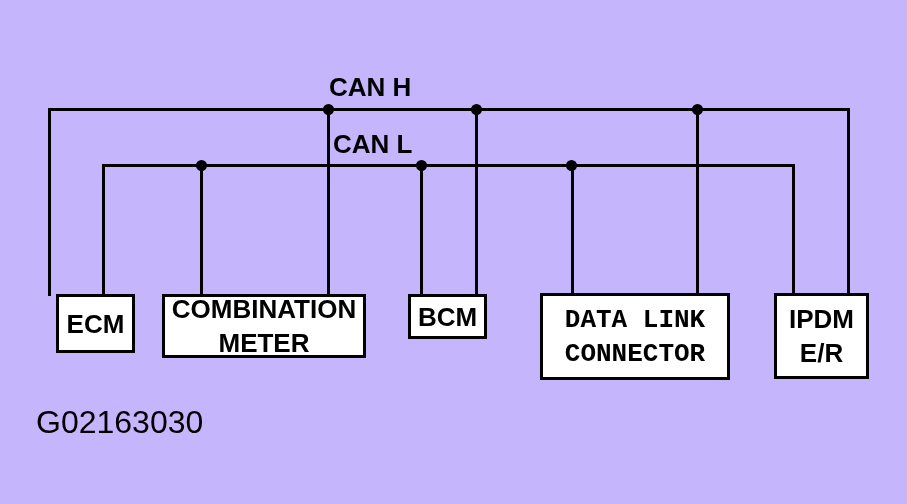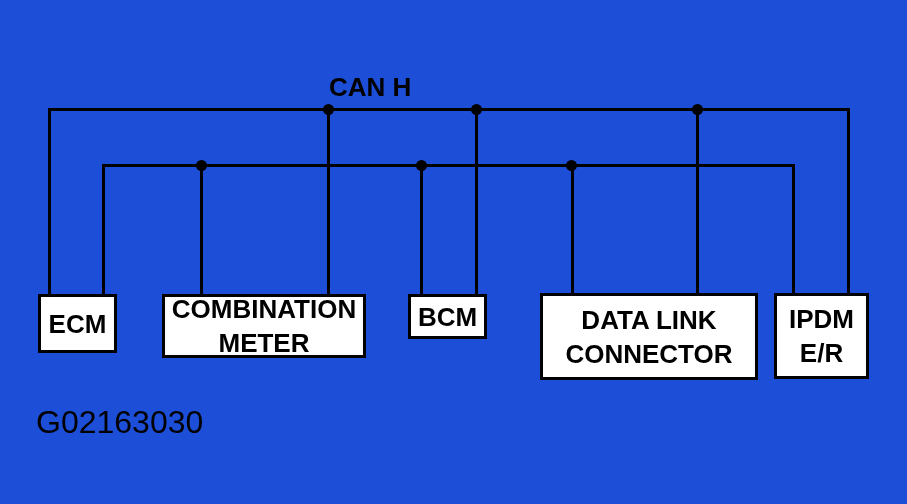--- a/index.html
+++ b/index.html
@@ -4,21 +4,21 @@
 <style>
   html, body {
     margin: 0;
     padding: 0;
     background: #ffffff;
   }
   #canvas {
     position: relative;
     width: 907px;
     height: 504px;
-    background: #1d4ed8;
+    background: #c4b5fd;
     font-family: "Liberation Sans", sans-serif;
     overflow: hidden;
   }
   .hline, .vline {
     position: absolute;
     background: #000000;
   }
   .dot {
     position: absolute;
     width: 11px;
@@ -58,20 +58,21 @@
     color: #000000;
     white-space: nowrap;
   }
 </style>
 </head>
 <body>
 
 <div id="canvas">
 
   <div class="bus-label" style="left:329px; top:72px;">CAN H</div>
+  <div class="bus-label" style="left:333px; top:129px;">CAN L</div>
 
   <div class="hline" style="left:48px; top:108px; width:802px; height:3px;"></div>
 
   <div class="hline" style="left:103px; top:164px; width:692px; height:3px;"></div>
 
   <div class="vline" style="left:48px; top:108px; width:3px; height:188px;"></div>
   <div class="vline" style="left:102px; top:164px; width:3px; height:132px;"></div>
 
   <div class="vline" style="left:200px; top:164px; width:3px; height:132px;"></div>
   <div class="vline" style="left:327px; top:108px; width:3px; height:188px;"></div>
@@ -86,34 +87,34 @@
   <div class="vline" style="left:847px; top:108px; width:3px; height:187px;"></div>
 
   <div class="dot" style="left:323px; top:104px;"></div>
   <div class="dot" style="left:471px; top:104px;"></div>
   <div class="dot" style="left:692px; top:104px;"></div>
 
   <div class="dot" style="left:196px; top:160px;"></div>
   <div class="dot" style="left:416px; top:160px;"></div>
   <div class="dot" style="left:566px; top:160px;"></div>
 
-  <div class="node" style="left:38px; top:294px; width:79px; height:59px;">
+  <div class="node" style="left:56px; top:294px; width:79px; height:59px;">
     <span class="node-label">ECM</span>
   </div>
 
   <div class="node" style="left:162px; top:294px; width:204px; height:64px;">
     <span class="node-label">COMBINATION
 METER</span>
   </div>
 
   <div class="node" style="left:408px; top:294px; width:79px; height:45px;">
     <span class="node-label">BCM</span>
   </div>
 
-  <div class="node" style="left:540px; top:293px; width:218px; height:87px;">
+  <div class="node" style="left:540px; top:293px; width:190px; height:87px;font-family:Liberation Mono, monospace;">
     <span class="node-label">DATA LINK
 CONNECTOR</span>
   </div>
 
   <div class="node" style="left:774px; top:293px; width:95px; height:86px;text-align:center;">
     <span class="node-label">IPDM
 E/R</span>
   </div>
 
   <div class="figure-id" style="left:36px; top:404px;">G02163030</div>

